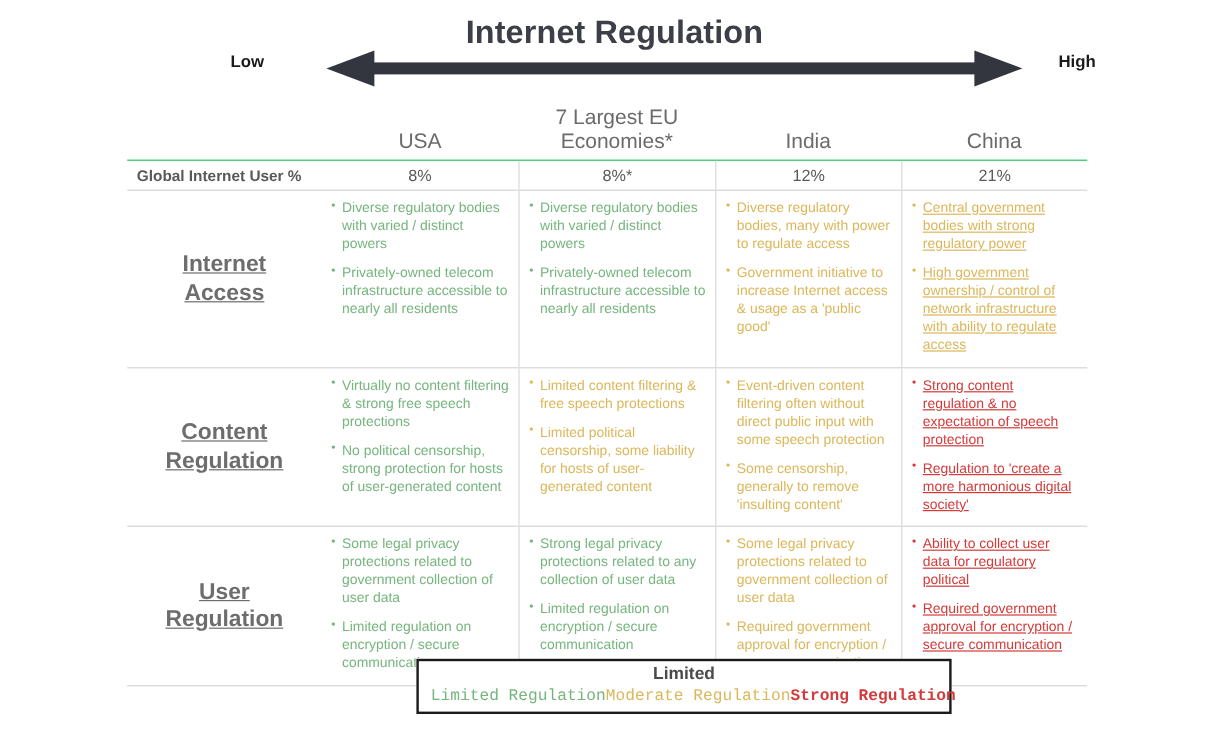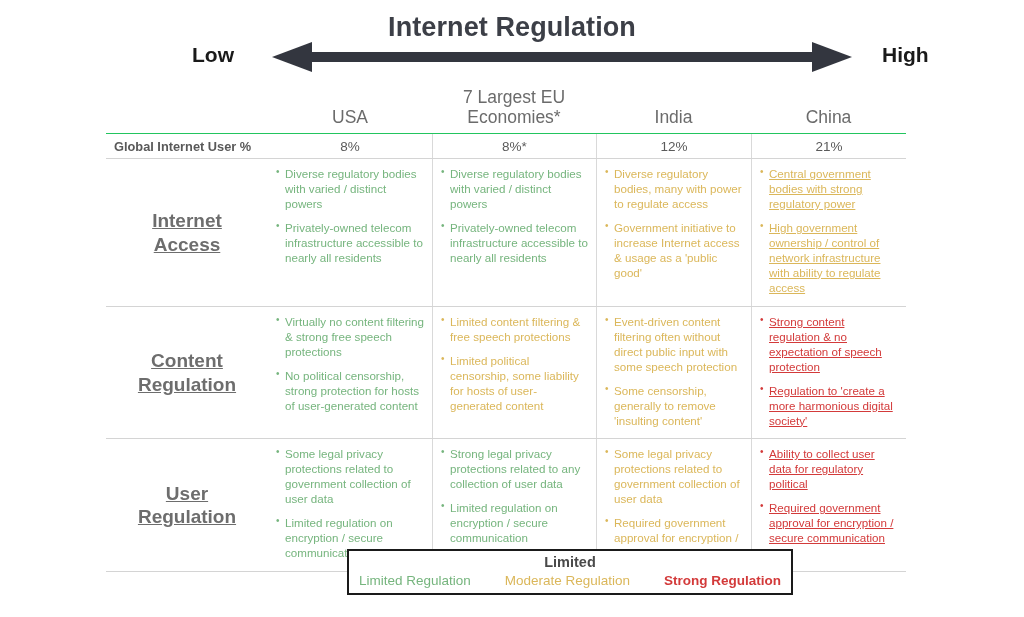--- a/index.html
+++ b/index.html
@@ -30,21 +30,21 @@
     width: 1024px;
     text-align: center;
     font-size: 27px;
     font-weight: bold;
     color: #3c3f47;
     letter-spacing: 0.1px;
   }
   .axis-label {
     position: absolute;
     top: 43px;
-    font-size: 21px;
+    font-size: 14px;
     font-weight: bold;
     color: #1a1a1a;
   }
   .axis-label.low  { left: 192px; }
   .axis-label.high { left: 882px; }
 
   .arrow-wrap {
     position: absolute;
     left: 272px;
     top: 42px;
@@ -211,21 +211,21 @@
     color: #4a4a4a;
     margin-top: 3px;
     line-height: 1.2;
   }
   .legend-items {
     display: flex;
     justify-content: space-between;
     padding: 2px 10px 0 10px;
     font-size: 13.5px;
   }
-  .legend-items .li-item { white-space: nowrap; }
+  .legend-items .li-item { white-space: nowrap; font-family: Liberation Mono, monospace; }
   .legend-items .li-strong { font-weight: bold; }
 </style>
 </head>
 <body>
 
 <div id="root">
 
   <div class="axis-title">Internet Regulation</div>
   <div class="axis-label low">Low</div>
   <div class="axis-label high">High</div>

